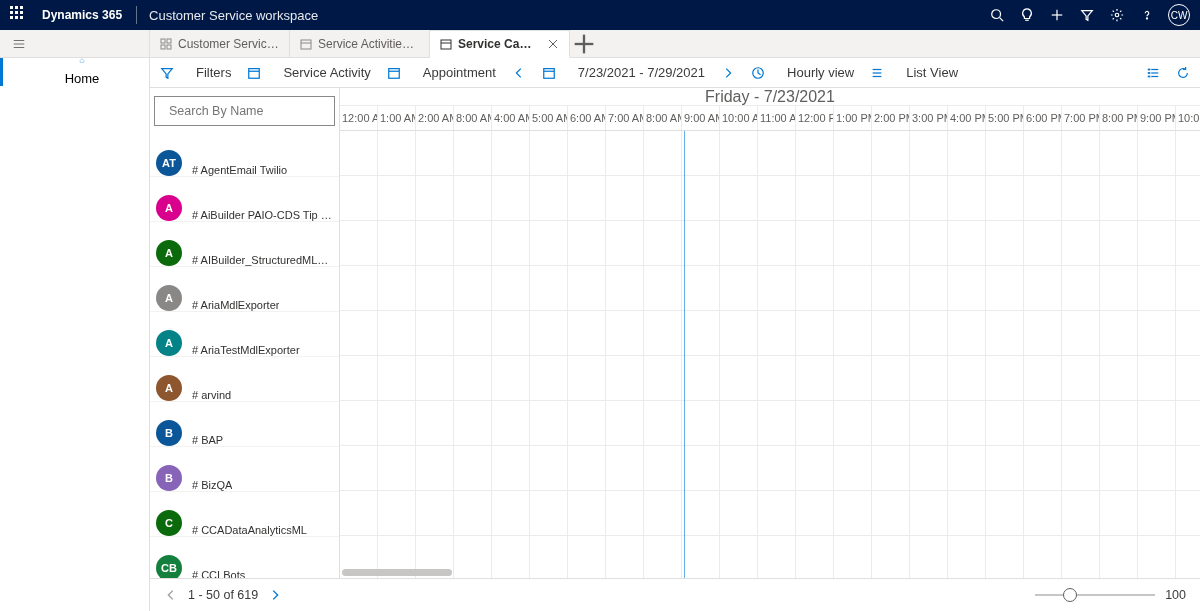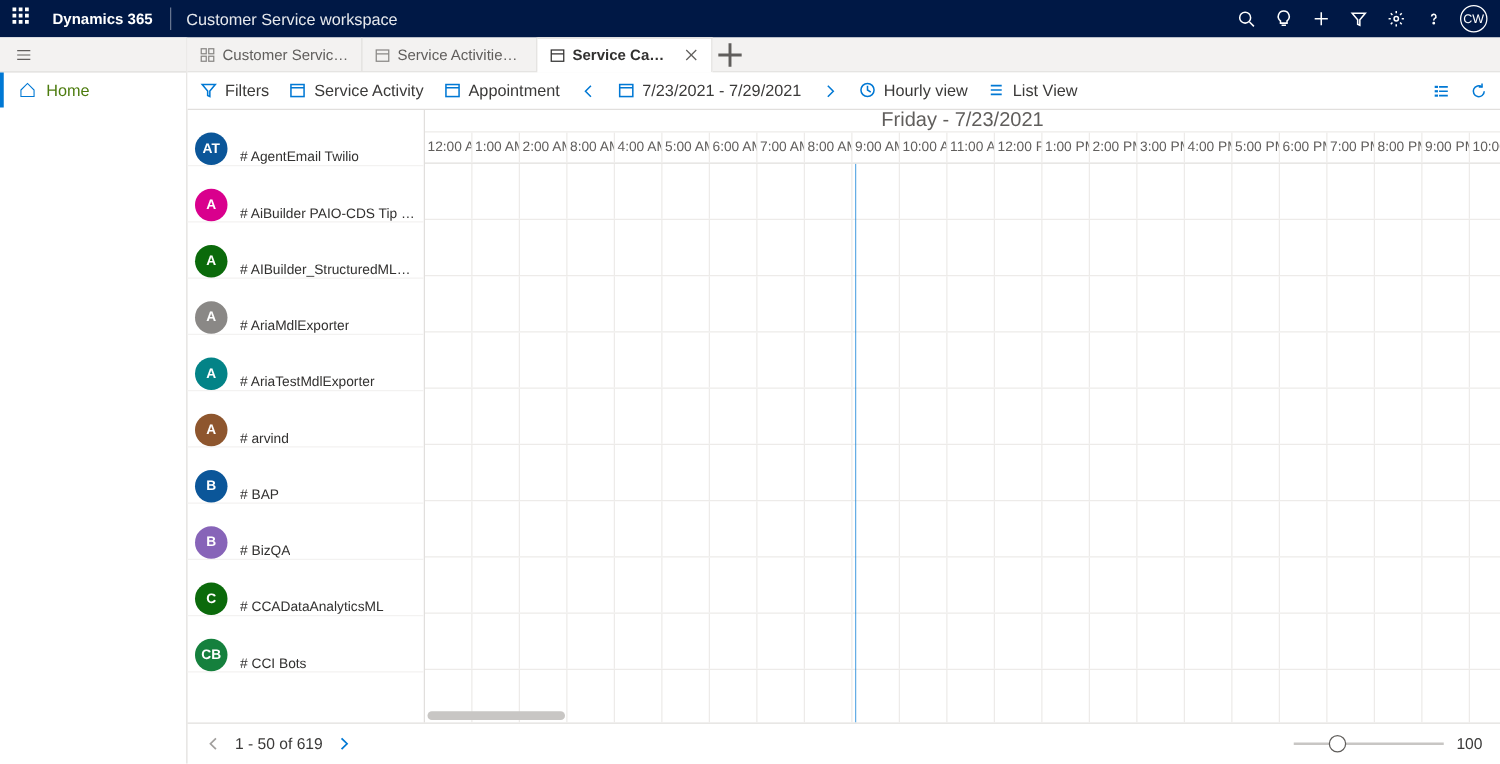--- a/index.html
+++ b/index.html
@@ -12,35 +12,35 @@
   .topbar .workspace { font-size: 13px; opacity: .9; }
   .topbar .spacer { flex: 1; }
   .topbar .ticon { width: 30px; height: 30px; display: flex; align-items: center; justify-content: center; cursor: pointer; }
   .topbar svg { stroke: #fff; fill: none; stroke-width: 1.4; }
   .avatar-circle { width: 22px; height: 22px; border: 1px solid #fff; border-radius: 50%; display: flex; align-items: center; justify-content: center; font-size: 10px; margin-left: 6px; }
 
   .shell { display: flex; height: calc(611px - 30px); }
   .sitemap-rail { width: 150px; border-right: 1px solid #e1dfdd; background: #fff; }
   .sitemap-rail .burger { height: 28px; border-bottom: 1px solid #e1dfdd; background: #f3f2f1; display:flex; align-items:center; padding-left:12px; cursor:pointer; }
   .sitemap-rail .burger svg { stroke:#605e5c; }
-  .home-row { display: flex; align-items: center; height: 28px; padding-left: 12px; gap: 8px; border-left: 3px solid #0078d4; color:#4d7c0f; cursor:pointer; }
+  .home-row { display: flex; align-items: center; height: 28px; padding-left: 12px; gap: 8px; border-left: 3px solid #0078d4; color:#000000; cursor:pointer;flex-direction:column; }
   .home-row svg { stroke: #0078d4; fill:none; }
 
   .main { flex:1; display:flex; flex-direction:column; min-width:0; }
 
   .tabstrip { display:flex; align-items:stretch; height:28px; background:#f3f2f1; border-bottom:1px solid #e1dfdd; }
   .tab { display:flex; align-items:center; gap:6px; padding:0 10px; font-size:12px; color:#605e5c; border-right:1px solid #e1dfdd; max-width:140px; cursor:pointer; }
   .tab.active { background:#fff; color:#323130; border-top:1px solid #e1dfdd; border-bottom:1px solid #fff; margin-bottom:-1px; font-weight:600; }
   .tab .ticonmini { width:12px; height:12px; flex:0 0 12px; }
   .tab .tlabel { white-space:nowrap; overflow:hidden; text-overflow:ellipsis; }
   .tab .close { margin-left:8px; }
   .addtab { width:28px; display:flex; align-items:center; justify-content:center; cursor:pointer; }
 
   .cmdbar { display:flex; align-items:center; height:30px; background:#fff; border-bottom:1px solid #e1dfdd; padding:0 10px; gap:16px; font-size:13px; color:#3b3a39; }
-  .cmdbar .cmd { display:flex; gap:6px; cursor:pointer; }
+  .cmdbar .cmd { display:flex; align-items:center; gap:22px; cursor:pointer; }
   .cmdbar svg { stroke:#0078d4; fill:none; stroke-width:1.4; }
   .cmdbar .chev svg { stroke:#0078d4; }
   .cmdbar .spacer { flex:1; }
 
   .content { flex:1; display:flex; min-height:0; }
   .res-col { width:190px; border-right:1px solid #e1dfdd; display:flex; flex-direction:column; min-height:0; }
   .search-wrap { padding:8px 4px 6px 4px; }
   .search-box { display:flex; align-items:center; border:1px solid #8a8886; height:30px; padding:0 8px; gap:6px; }
   .search-box input { border:none; outline:none; flex:1; font-size:12.5px; color:#605e5c; }
   .res-list { flex:1; overflow:auto; }
@@ -245,20 +245,29 @@
       <div class="cmd">
           <svg class="icon" viewBox="0 0 16 16">
             <path d="M13 8a5 5 0 1 1-2-4"></path>
             <polyline points="11,1 11,4 8,4" fill="none"></polyline>
           </svg>
         </div>
     </div>
 
     <div class="content">
       <div class="res-col">
+        <div class="search-wrap">
+          <div class="search-box">
+            <svg class="icon" viewBox="0 0 16 16">
+                <circle cx="7" cy="7" r="5" stroke="#605e5c" fill="none"></circle>
+                <line x1="11" y1="11" x2="15" y2="15" stroke="#605e5c"></line>
+              </svg>
+            <input placeholder="Search By Name" style="">
+          </div>
+        </div>
         <div class="res-list" id="res-list">
             <div class="res-row">
               <div class="res-avatar" style="background: rgb(11, 86, 153);">AT</div>
               <div class="res-label"># AgentEmail Twilio</div>
             </div>
             <div class="res-row">
               <div class="res-avatar" style="background: rgb(217, 0, 141);">A</div>
               <div class="res-label"># AiBuilder PAIO-CDS Tip NonPr</div>
             </div>
             <div class="res-row">

